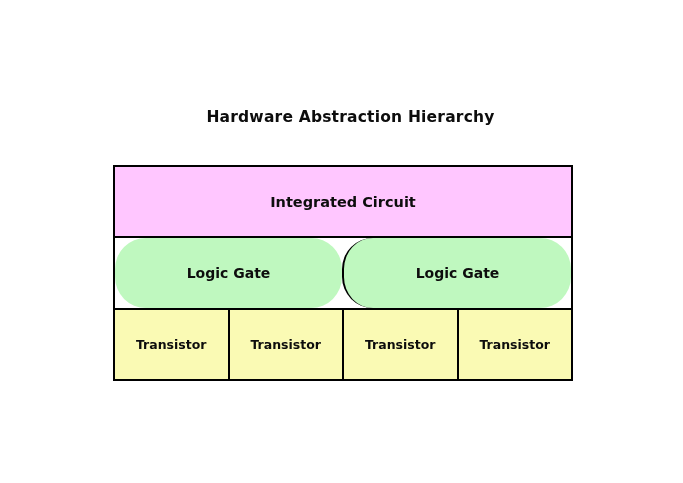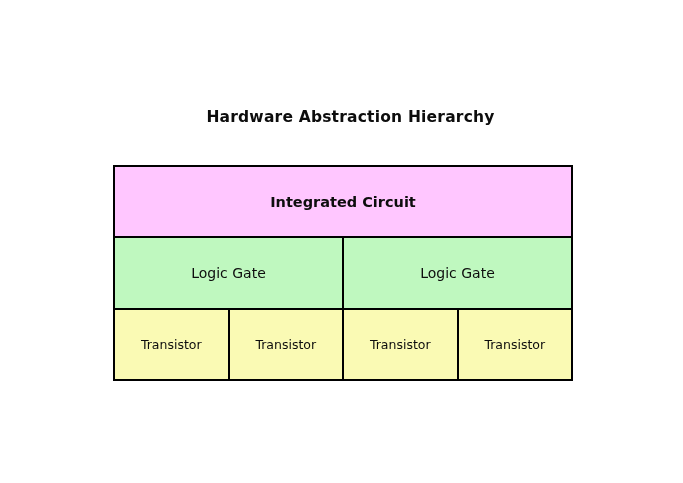--- a/index.html
+++ b/index.html
@@ -80,27 +80,28 @@
   
   .tier-ic .cell {
     background: #ffc6ff;
     font-size: 14.5px;
     font-weight: 600;
   }
 
   .tier-gate .cell {
     background: #bff8bf;
     font-size: 14px;
-    font-weight: 400;
+    font-weight: 700;
+    border-radius: 31px;
   }
 
   .tier-transistor .cell {
     background: #fafab4;
     font-size: 12.5px;
-    font-weight: 400;
+    font-weight: 700;
   }
 </style>
 </head>
 <body>
 
 <div class="canvas">
 
   <div class="diagram-title">Hardware Abstraction Hierarchy</div>
 
   <div class="hierarchy">

